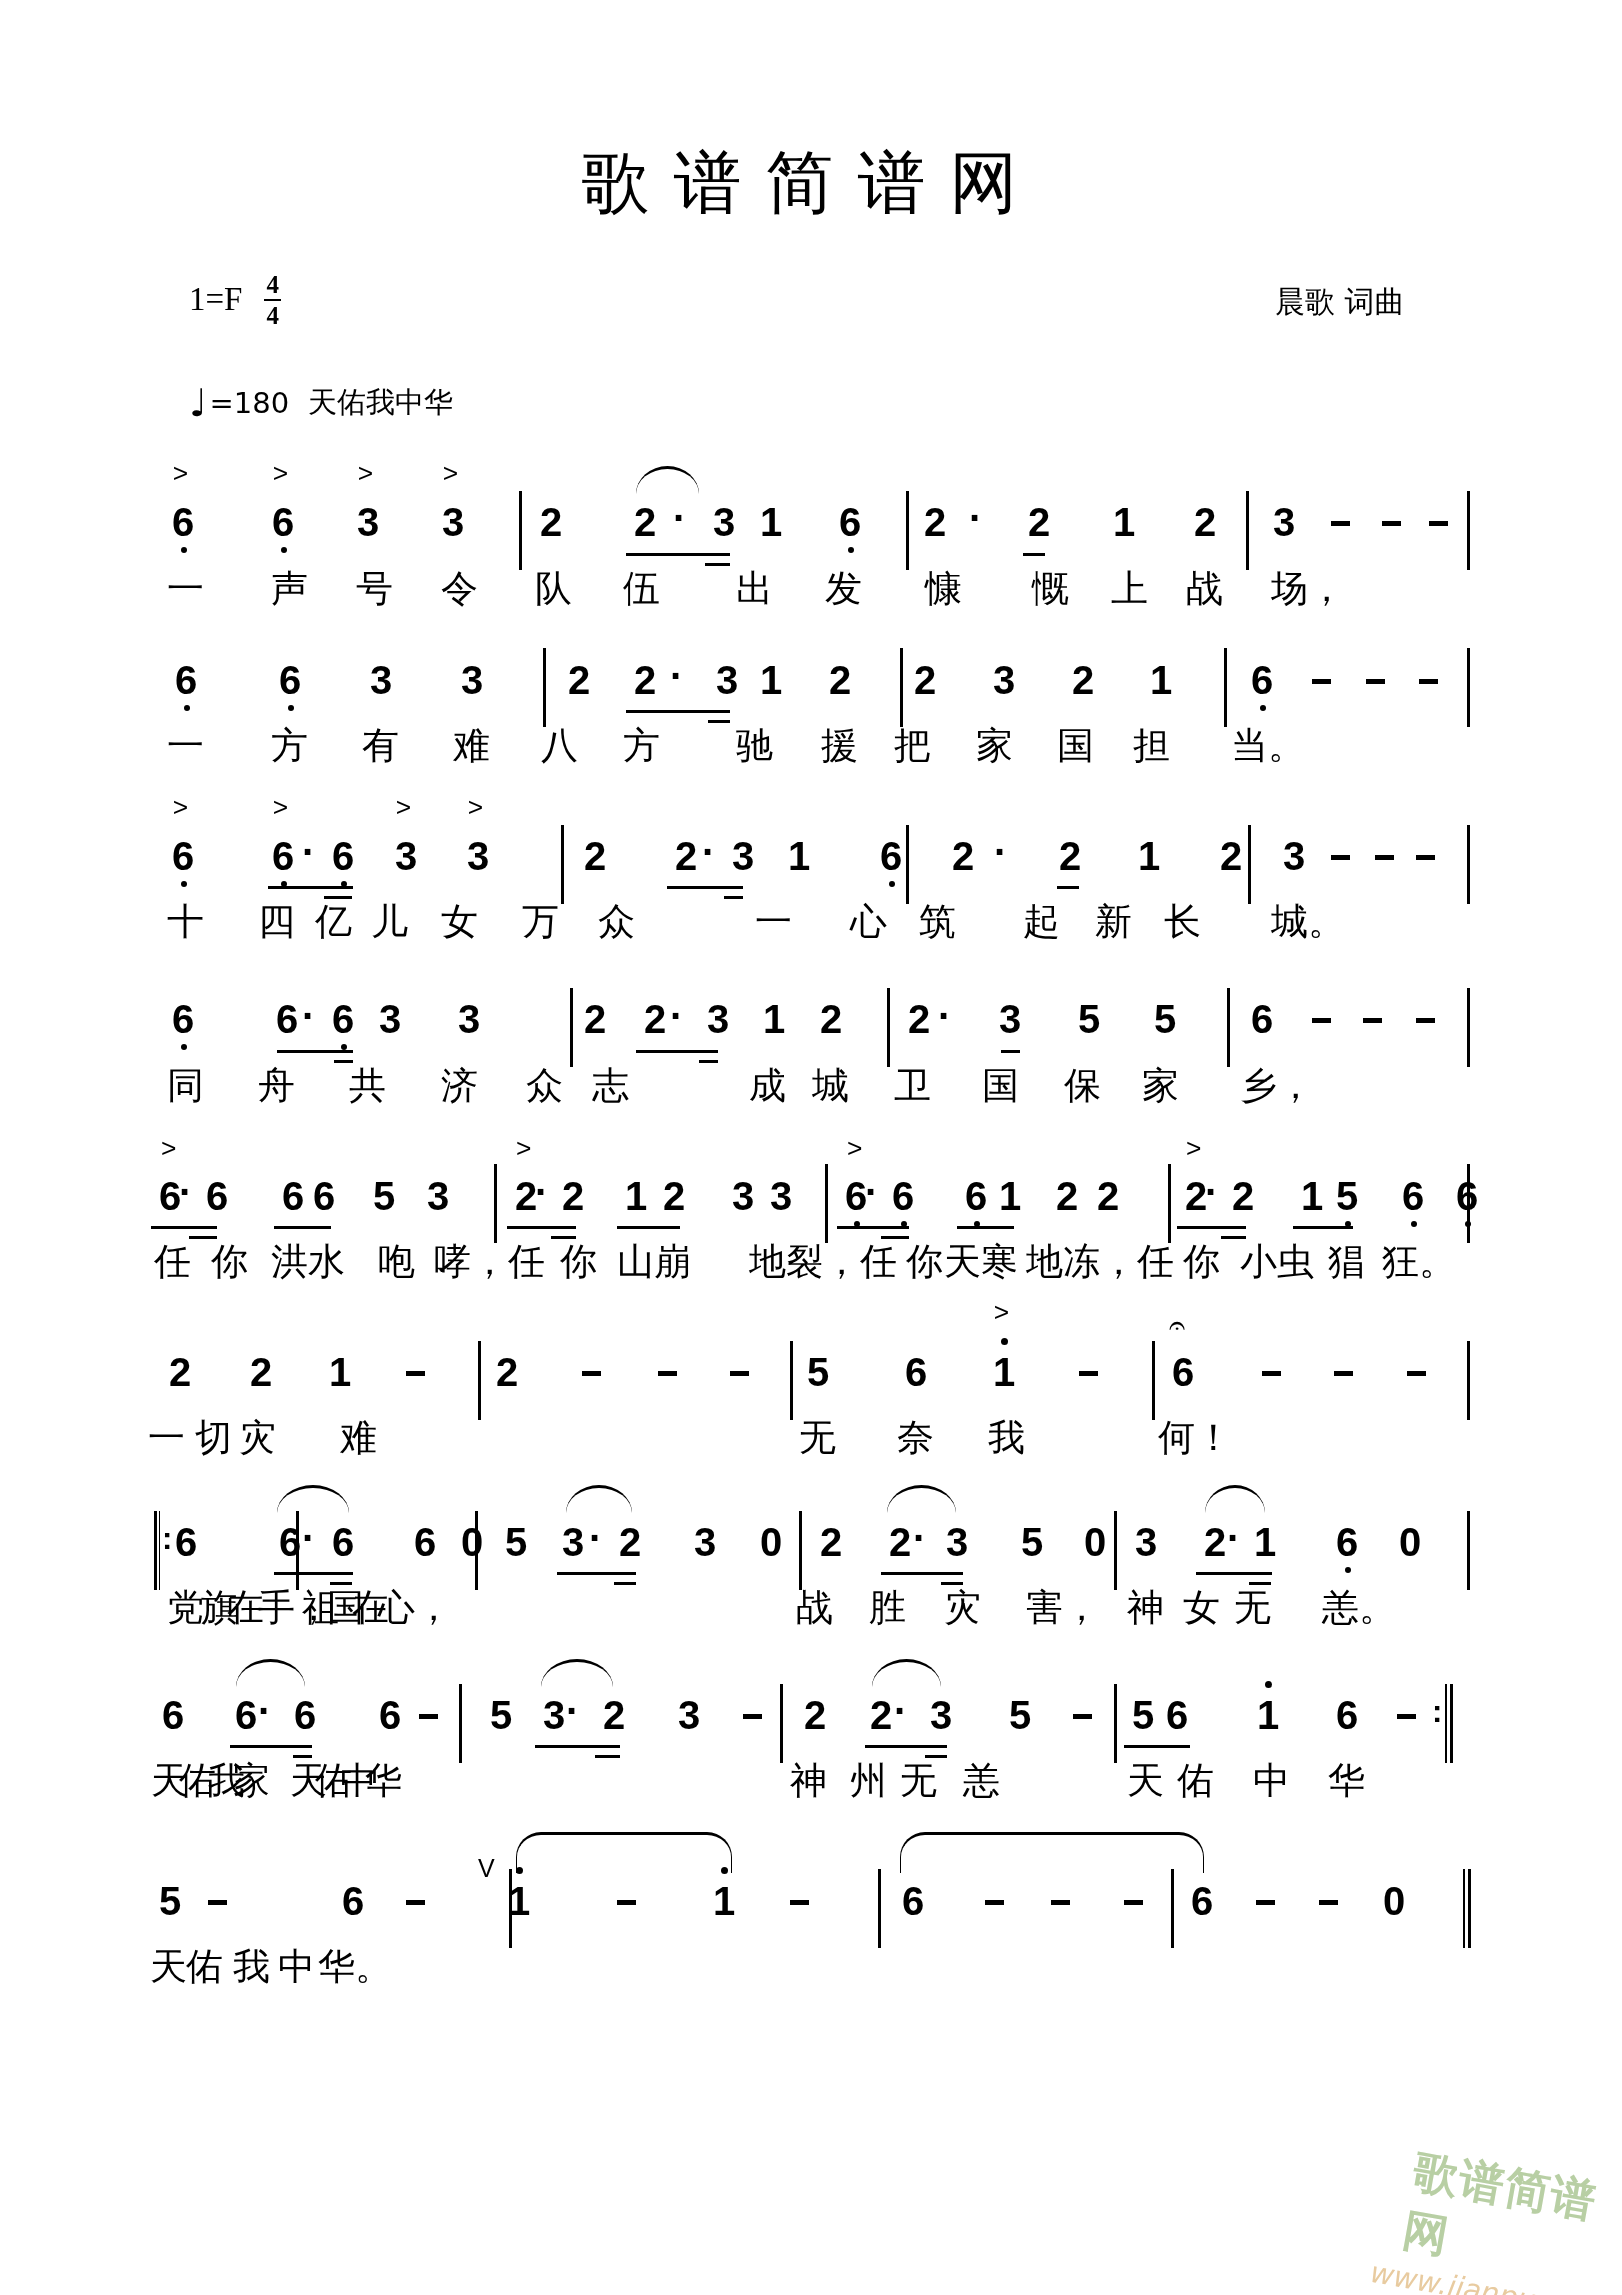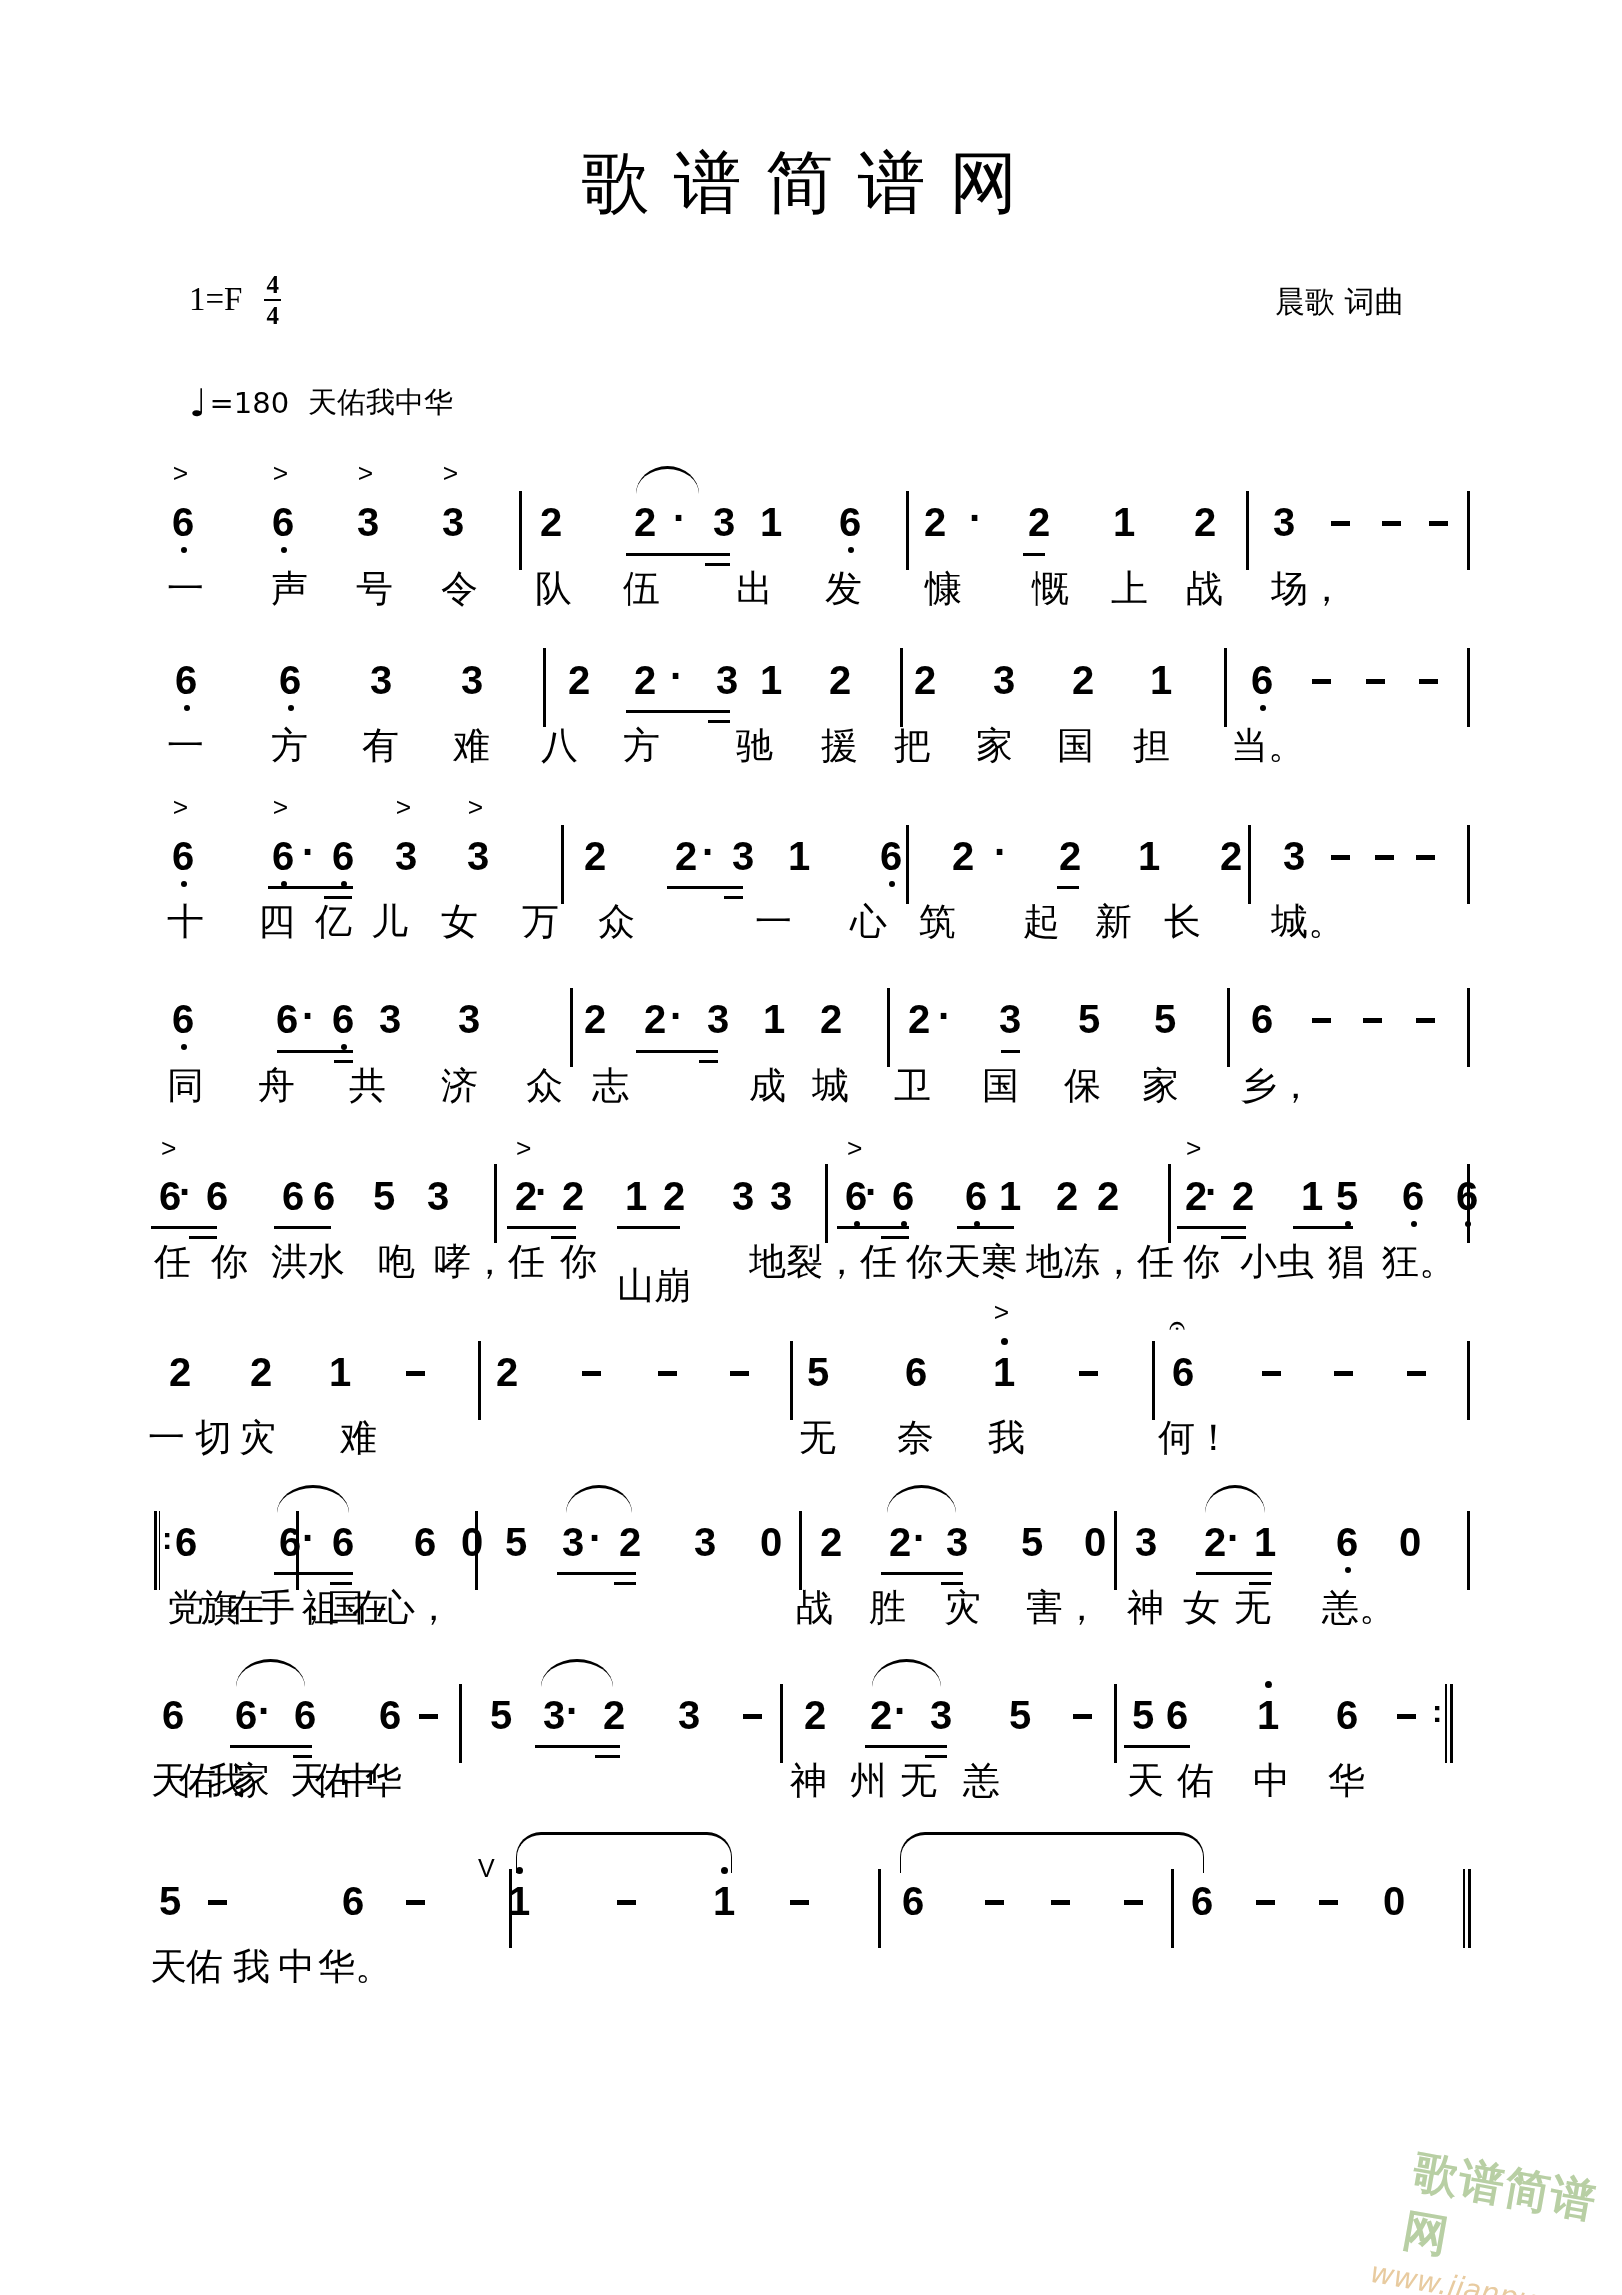--- a/index.html
+++ b/index.html
@@ -265,21 +265,21 @@
     <div class="breath" style="left: 161px; top: 1133px; font-size: 26.4px;">&gt;</div>
     <div class="breath" style="left: 516px; top: 1133px; font-size: 26.4px;">&gt;</div>
     <div class="breath" style="left: 847px; top: 1133px; font-size: 26.4px;">&gt;</div>
     <div class="breath" style="left: 1186px; top: 1133px; font-size: 26.4px;">&gt;</div>
     <div class="lyr" style="left: 154px; top: 1243px;">任</div>
     <div class="lyr" style="left: 211px; top: 1243px;">你</div>
     <div class="lyr" style="left: 271px; top: 1243px;">洪水</div>
     <div class="lyr" style="left: 378px; top: 1243px;">咆</div>
     <div class="lyr" style="left: 434px; top: 1243px;">哮，任</div>
     <div class="lyr" style="left: 560px; top: 1243px;">你</div>
-    <div class="lyr" style="left: 617px; top: 1243px; margin-top: 24px;">山崩</div>
+    <div class="lyr" style="left: 617px; top: 1243px;">山崩</div>
     <div class="lyr" style="left: 749px; top: 1243px;">地裂，任</div>
     <div class="lyr" style="left: 906px; top: 1243px;">你</div>
     <div class="lyr" style="left: 944px; top: 1243px;">天寒</div>
     <div class="lyr" style="left: 1026px; top: 1243px;">地冻，任</div>
     <div class="lyr" style="left: 1183px; top: 1243px;">你</div>
     <div class="lyr" style="left: 1240px; top: 1243px;">小虫</div>
     <div class="lyr" style="left: 1328px; top: 1243px;">猖</div>
     <div class="lyr" style="left: 1382px; top: 1243px;">狂。</div>
     <div class="n" style="left: 161px; top: 1347px;">2</div>
     <div class="n" style="left: 242px; top: 1347px;">2</div>

